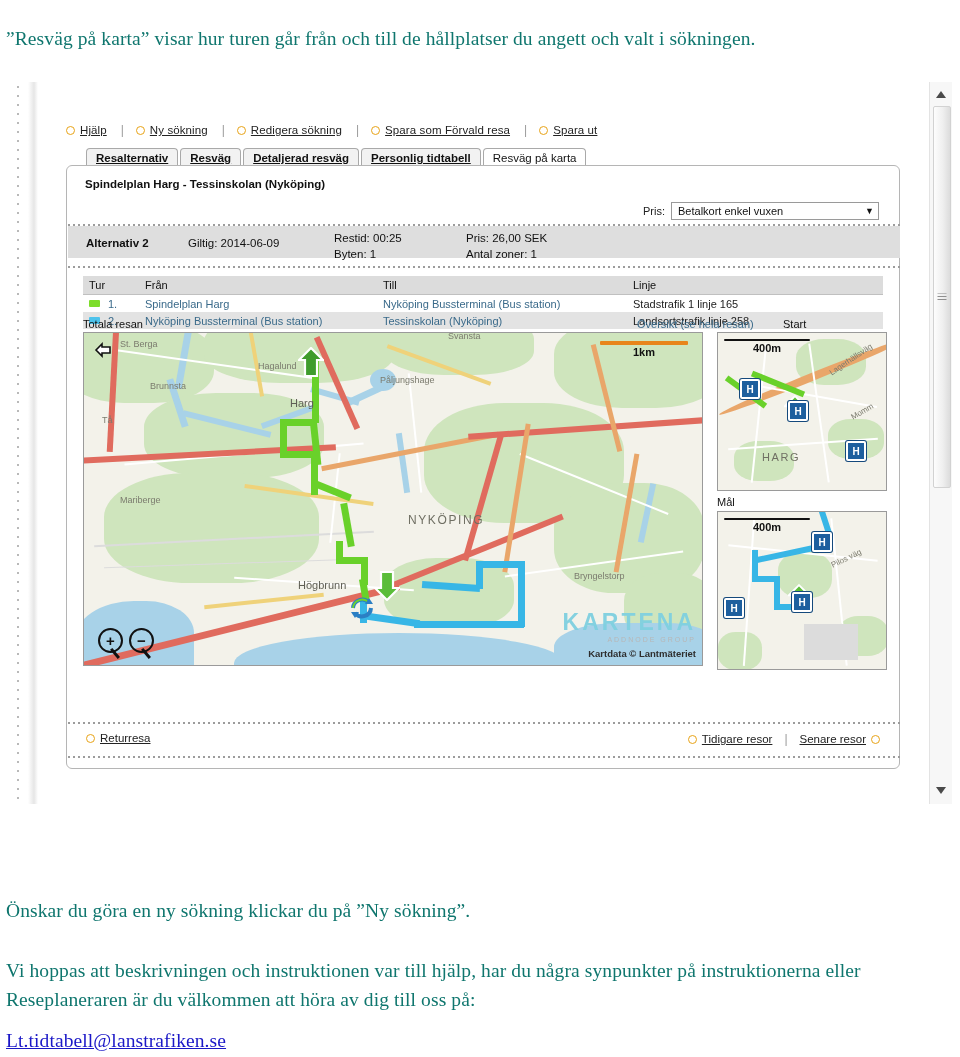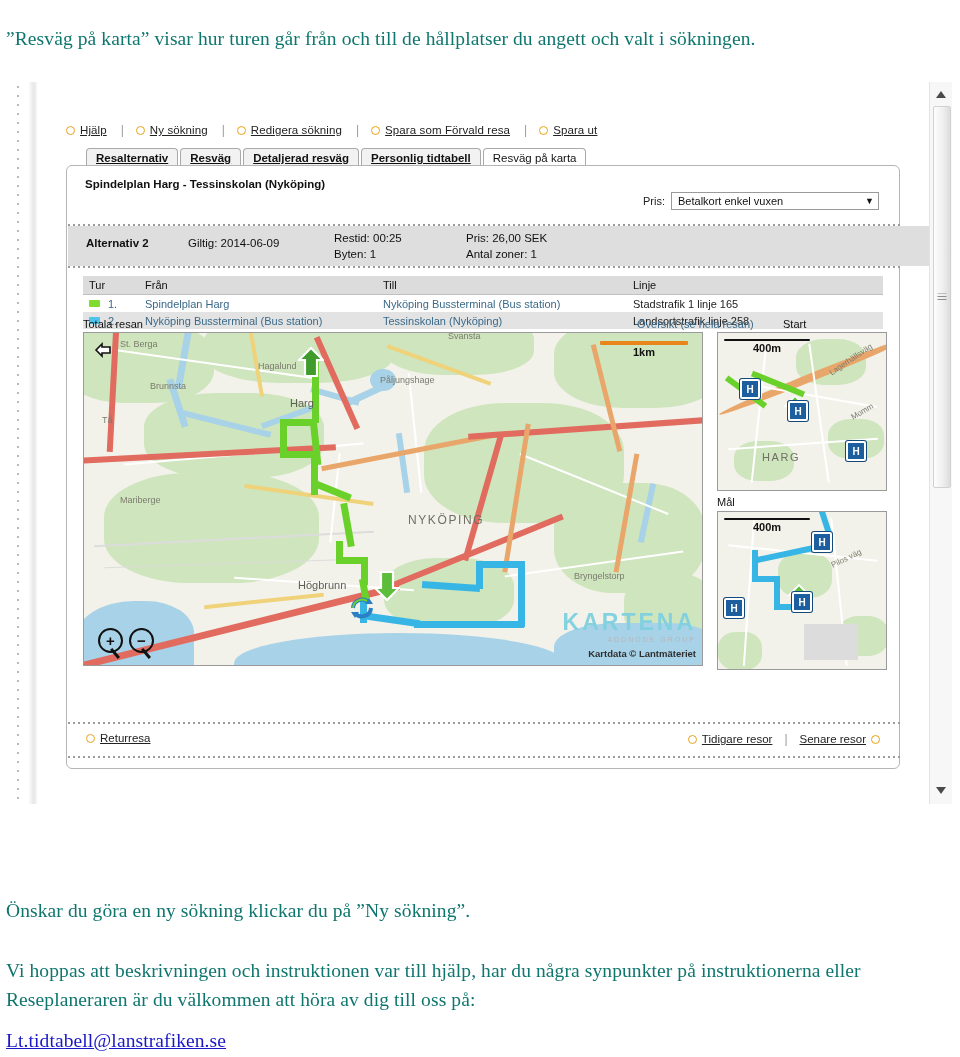--- a/index.html
+++ b/index.html
@@ -79,40 +79,39 @@
   .tab.active{background:#ffffff;font-weight:normal;text-decoration:none;border-color:#a9a9a9;}
 
   
   .panel{
     position:absolute;left:28px;top:83px;width:834px;height:604px;
     border:1px solid #b5b5b5;border-radius:6px;background:#fff;box-sizing:border-box;
   }
   .panel-title{
     position:absolute;left:18px;top:12px;font-size:11.5px;font-weight:bold;color:#111;
   }
-  .price-row{position:absolute;right:20px;top:26px;display:flex;align-items:center;}
+  .price-row{position:absolute;right:20px;top:36px;display:flex;align-items:center;}
   .price-label{font-size:11px;color:#222;margin-right:6px;}
   .price-select{
     width:208px;height:18px;border:1px solid #9a9a9a;background:#fff;
     display:flex;align-items:center;justify-content:space-between;padding:0 4px 0 6px;
     font-size:11px;color:#111;box-sizing:border-box;
   }
   .caret{font-size:9px;color:#111;}
 
   .dotted-rule{
     position:absolute;left:1px;width:832px;height:2px;
     background-image:repeating-linear-gradient(to right,#9c9c9c 0 2px,transparent 2px 5px);
   }
   #rule-a{top:58px;}
   #rule-b{top:100px;}
 
   .summary{
-    position:absolute;left:1px;top:60px;width:832px;height:40px;
+    position:absolute;left:1px;top:60px;width:832px;height:32px;
     background:#dedede;
-    padding-left:44px;
   }
   .sum-alt{position:absolute;left:18px;top:11px;font-size:11.5px;font-weight:bold;color:#111;}
   .sum-valid{position:absolute;left:120px;top:11px;font-size:11.5px;color:#111;}
   .sum-c3{position:absolute;left:266px;top:4px;font-size:11.5px;color:#111;line-height:16px;}
   .sum-c4{position:absolute;left:398px;top:4px;font-size:11.5px;color:#111;line-height:16px;}
 
   
   .legs{position:absolute;left:16px;top:110px;width:800px;}
   .legs-head{
     display:flex;height:18px;align-items:center;

